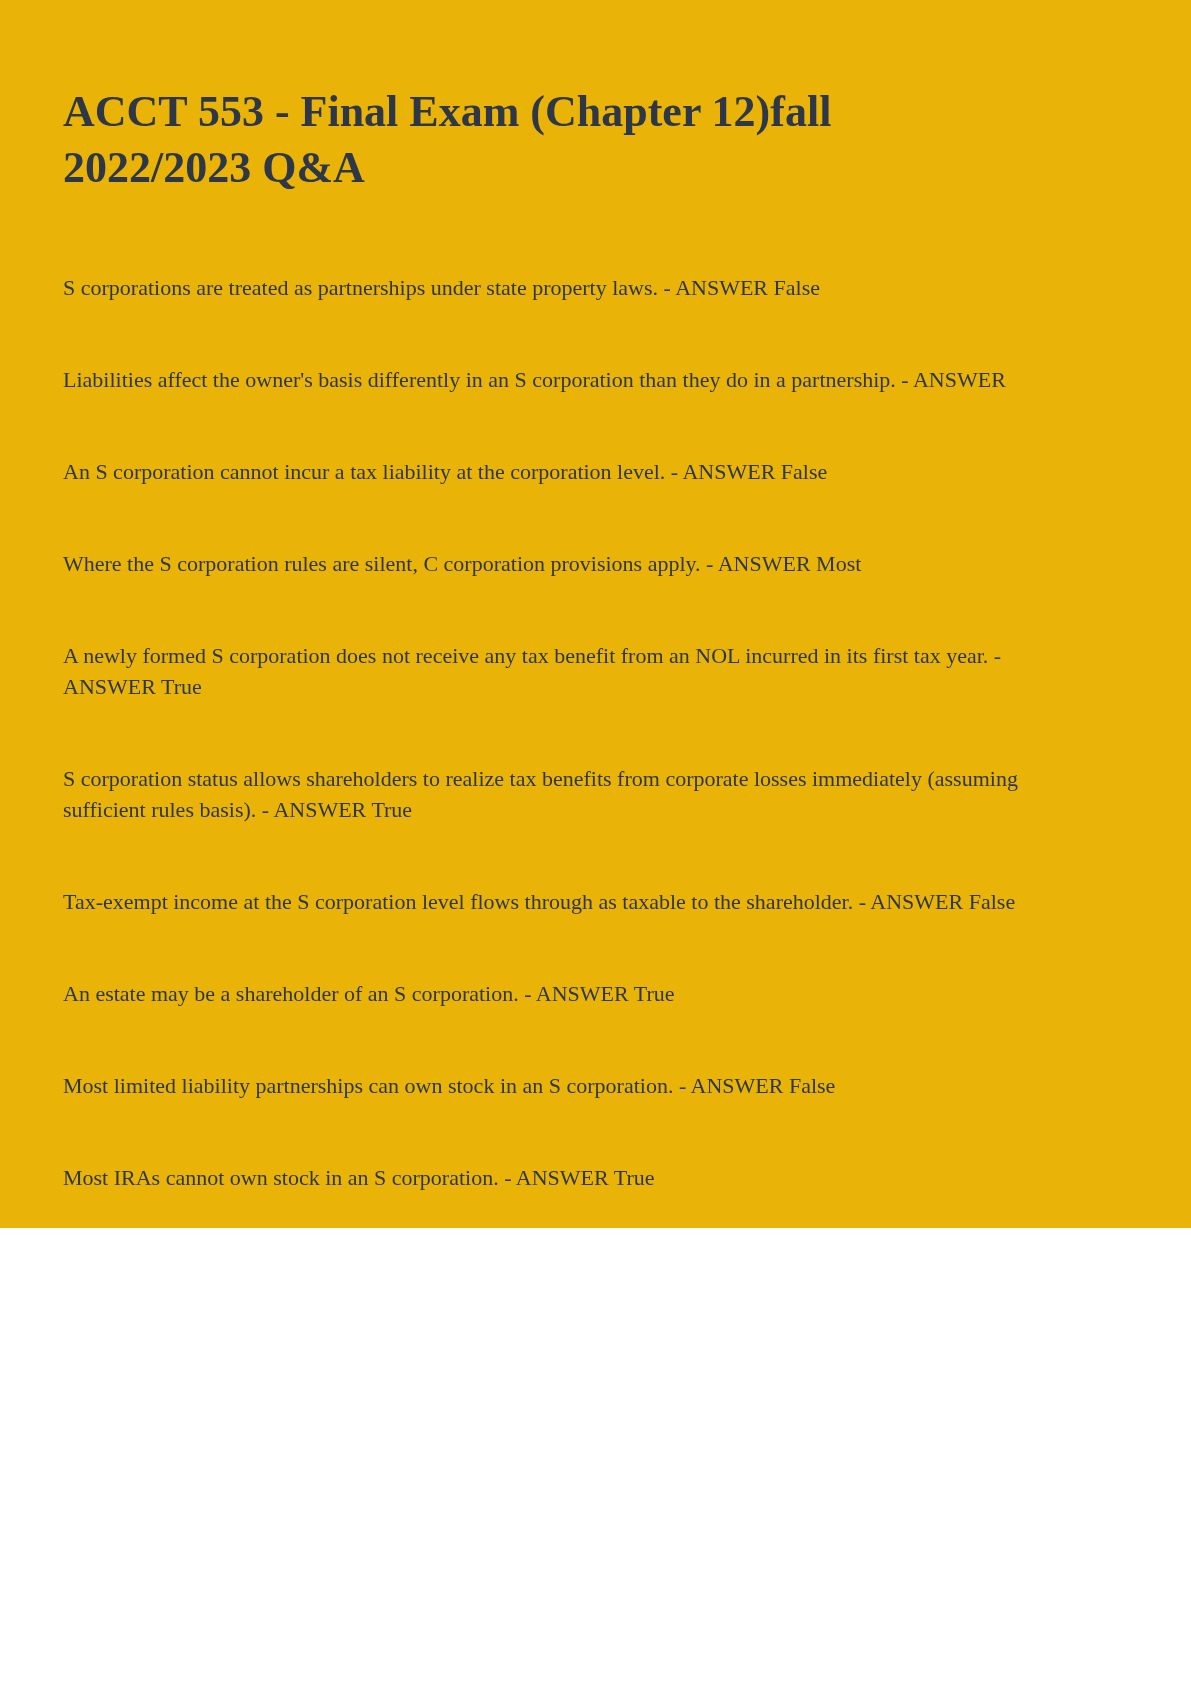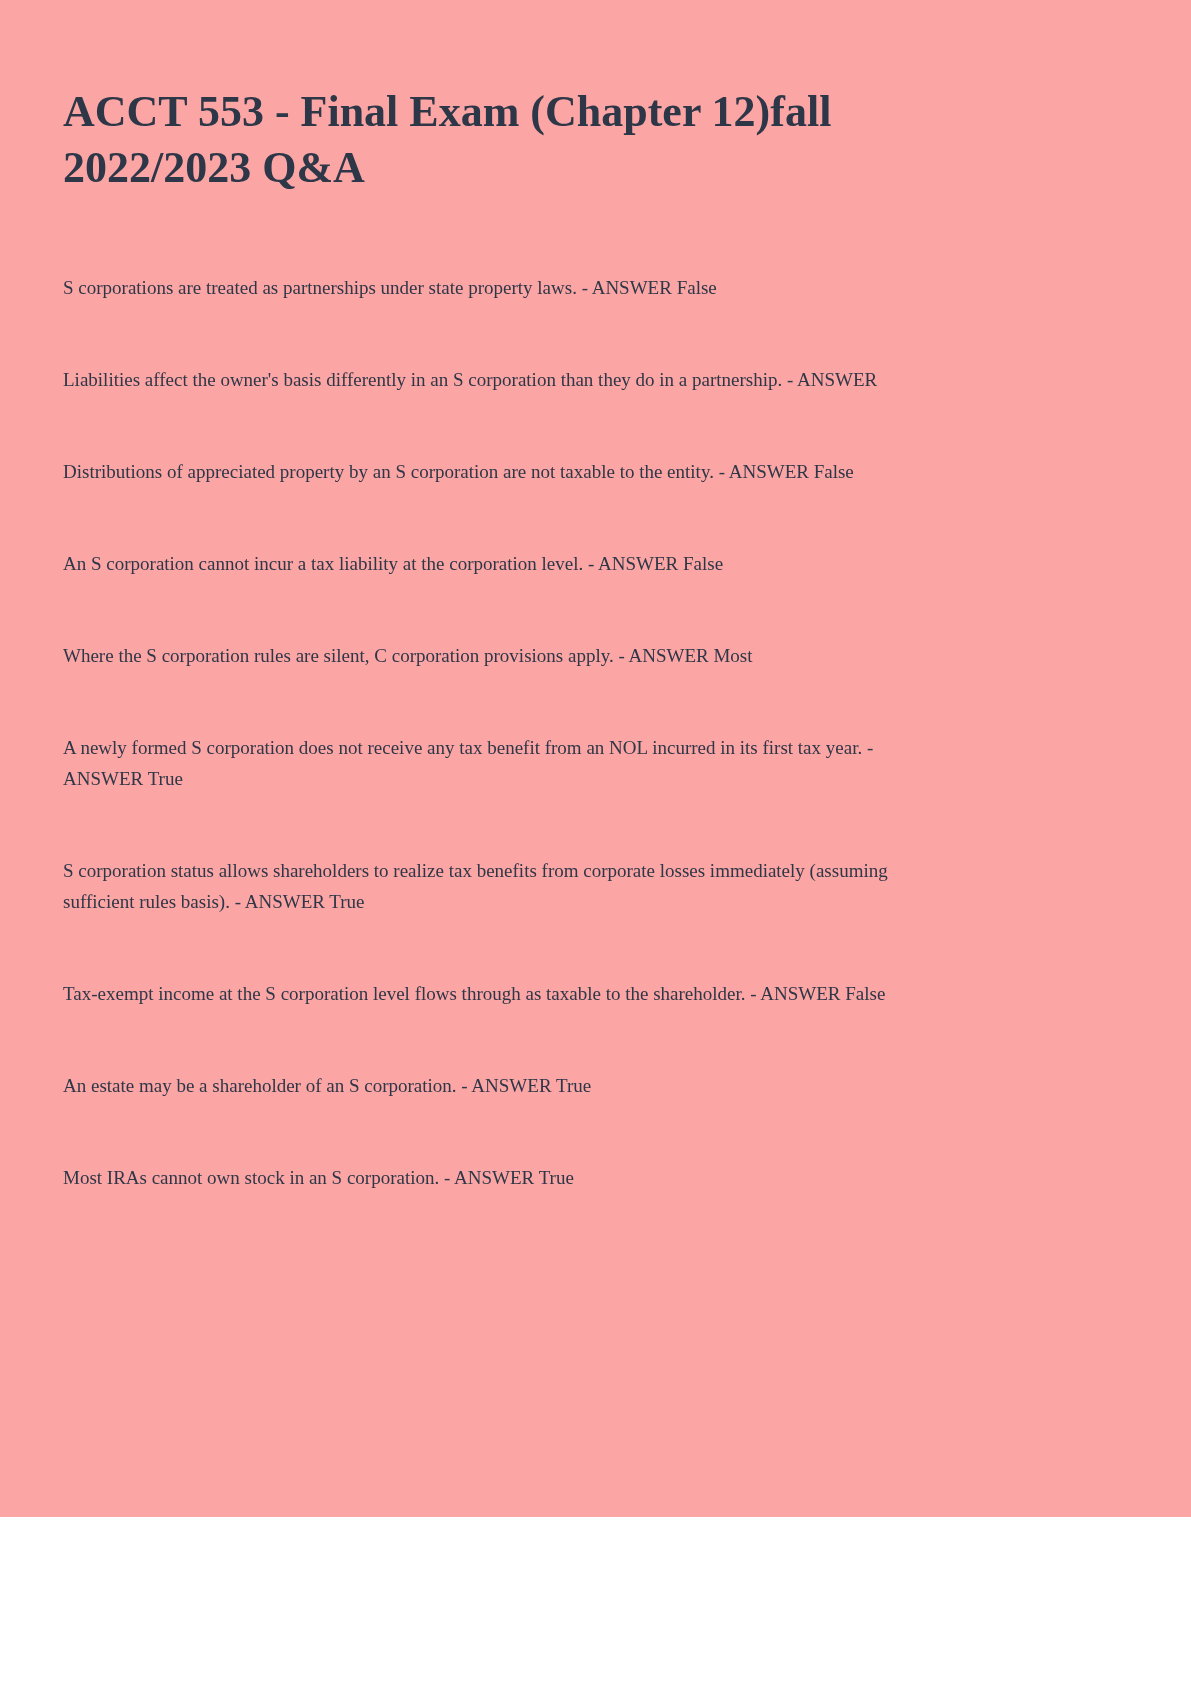--- a/index.html
+++ b/index.html
@@ -3,22 +3,22 @@
 <meta charset="utf-8">
 <style>
   html, body {
     margin: 0;
     padding: 0;
     background: #ffffff;
   }
   .page {
     position: relative;
     width: 1191px;
-    height: 1517px;
-    background: #fca5a5;
+    height: 1228px;
+    background: #eab308;
     overflow: hidden;
     font-family: "Liberation Serif", "DejaVu Serif", serif;
     color: #2e3747;
     box-sizing: border-box;
     padding: 0 63px;
   }
   .title {
     margin: 0;
     padding-top: 84px;
     font-size: 44px;
@@ -28,21 +28,21 @@
   }
   .title-line {
     display: block;
     white-space: nowrap;
   }
   .qa-list {
     margin-top: 76px;
   }
   .qa {
     margin: 0 0 61px 0;
-    font-size: 19px;
+    font-size: 22px;
     font-weight: normal;
     line-height: 31px;
     color: #2e3747;
   }
   .qa-line {
     display: block;
     white-space: nowrap;
   }
 </style>
 </head>
@@ -58,23 +58,20 @@
   <div class="qa-list">
 
     <p class="qa">
       <span class="qa-line">S corporations are treated as partnerships under state property laws. - ANSWER False</span>
     </p>
 
     <p class="qa">
       <span class="qa-line">Liabilities affect the owner's basis differently in an S corporation than they do in a partnership. - ANSWER</span>
     </p>
 
-    <p class="qa">
-      <span class="qa-line">Distributions of appreciated property by an S corporation are not taxable to the entity. - ANSWER False</span>
-    </p>
 
     <p class="qa">
       <span class="qa-line">An S corporation cannot incur a tax liability at the corporation level. - ANSWER False</span>
     </p>
 
     <p class="qa">
       <span class="qa-line">Where the S corporation rules are silent, C corporation provisions apply. - ANSWER Most</span>
     </p>
 
     <p class="qa">
@@ -89,20 +86,23 @@
 
 
     <p class="qa">
       <span class="qa-line">Tax-exempt income at the S corporation level flows through as taxable to the shareholder. - ANSWER False</span>
     </p>
 
     <p class="qa">
       <span class="qa-line">An estate may be a shareholder of an S corporation. - ANSWER True</span>
     </p>
 
+    <p class="qa">
+      <span class="qa-line">Most limited liability partnerships can own stock in an S corporation. - ANSWER False</span>
+    </p>
 
     <p class="qa">
       <span class="qa-line">Most IRAs cannot own stock in an S corporation. - ANSWER True</span>
     </p>
 
 
   </div>
 </div>
 
 </body></html>

